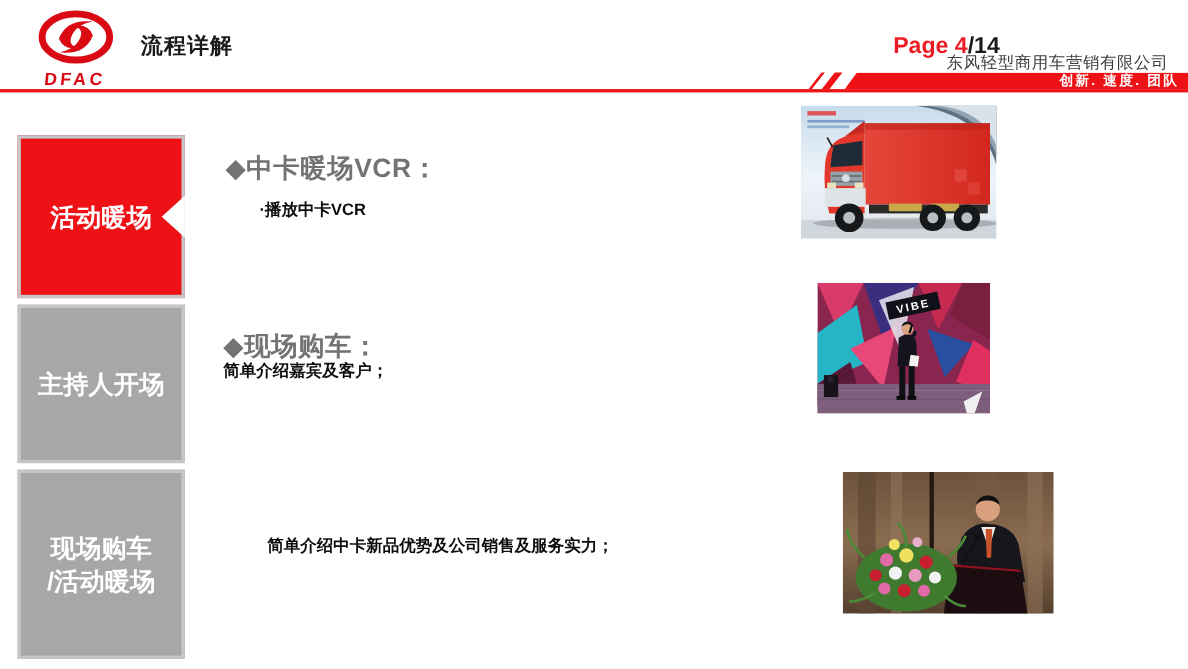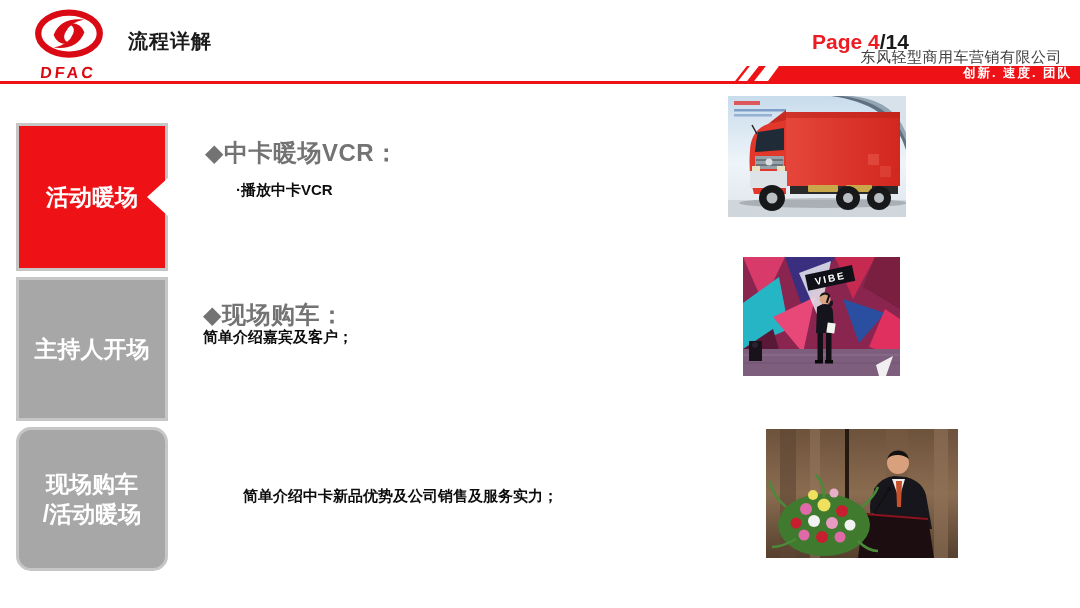--- a/index.html
+++ b/index.html
@@ -27,21 +27,21 @@
   .slogan-banner span{display:inline-block;padding-right:8px;letter-spacing:2px;margin-left:36px;}
   .slogan-slash-a{left:753px;top:66px;width:7px;height:15px;background:#ee1216;transform:skewX(-38deg);}
   .slogan-slash-b{left:741px;top:66px;width:3px;height:15px;background:#ee1216;transform:skewX(-38deg);}
 
   
   .step{left:16px;width:152px;border:3px solid #c6c6c6;box-sizing:border-box;
     display:flex;align-items:center;justify-content:center;text-align:center;
     color:#ffffff;font-weight:bold;font-size:23px;line-height:1.32;}
   .step-1{top:123px;height:148px;background:#ee1216;}
   .step-2{top:277px;height:144px;background:#a7a7a7;}
-  .step-3{top:427px;height:144px;background:#a7a7a7;border-radius:15px;}
+  .step-3{top:427px;height:172px;background:#a7a7a7;}
   .step-arrow{position:absolute;right:-3px;top:50%;transform:translateY(-50%);
     width:0;height:0;border-top:19px solid transparent;border-bottom:19px solid transparent;
     border-right:21px solid #ffffff;}
 
   
   .sec-heading{font-size:24px;font-weight:bold;color:#737373;letter-spacing:0.5px;white-space:nowrap;}
   .sec-detail{font-size:15px;font-weight:bold;color:#0d0d0d;white-space:nowrap;}
   .h1{left:205px;top:137px;} .d1{left:236px;top:181px;}
   .h2{left:203px;top:299px;} .d2{left:203px;top:328px;}
   .h3{left:205px;top:432px;} .d3{left:203px;top:487px;margin-left:40px;}

